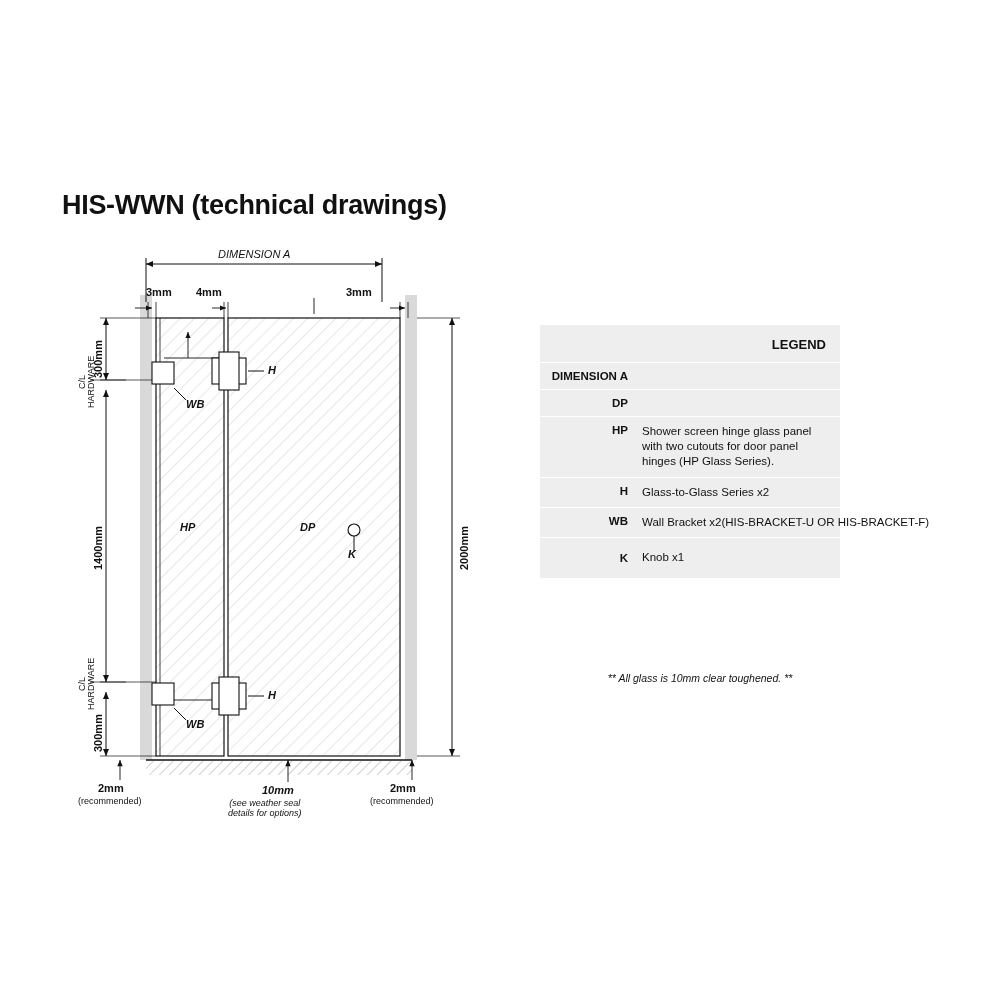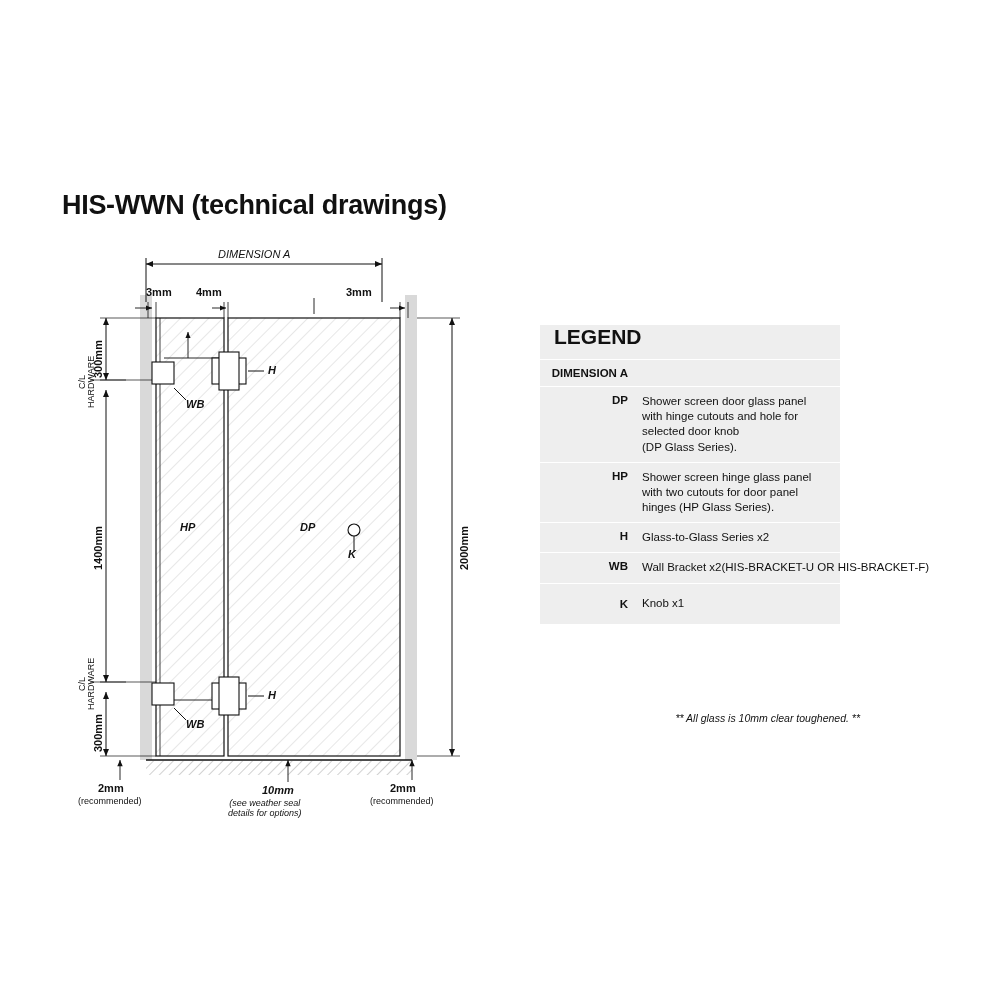--- a/index.html
+++ b/index.html
@@ -47,24 +47,25 @@
   
   #legend {
     position: absolute;
     left: 540px;
     top: 325px;
     width: 300px;
     background: #eeeeee;
     border: none;
   }
   #legend .legend-title {
-    font-size: 21px;
+    font-size: 13px;
     font-weight: bold;
-    padding: 0 14px 10px 14px;
-    color: #111;
+    padding: 12px 14px 10px 14px;
+    color: #111;
+    text-align: right;
   }
   .legend-row {
     display: flex;
     align-items: flex-start;
     border-top: 1px solid #ffffff;
     min-height: 26px;
   }
   .legend-row .key {
     width: 96px;
     flex: 0 0 96px;
@@ -79,23 +80,23 @@
     padding: 7px 6px 7px 6px;
     font-size: 11.5px;
     line-height: 1.32;
     color: #111;
     white-space: pre-line;
   }
   .legend-row.wide .val { white-space: nowrap; }
   #legend-note {
     position: absolute;
     left: 540px;
-    top: 712px;
+    top: 672px;
     width: 320px;
-    text-align: right;
+    text-align: center;
     font-size: 10.5px;
     font-style: italic;
     color: #111;
   }
 </style>
 </head>
 <body>
 
 <div id="page-title">HIS-WWN (technical drawings)</div>
 
@@ -226,24 +227,20 @@
 </div>
 
 <div id="legend">
   <div class="legend-title">LEGEND</div>
 
   <div class="legend-row">
     <div class="key">DIMENSION A</div>
   </div>
   <div class="legend-row">
     <div class="key">DP</div>
-    <div class="val">Shower screen door glass panel
-with hinge cutouts and hole for
-selected door knob
-(DP Glass Series).</div>
   </div>
   <div class="legend-row">
     <div class="key">HP</div>
     <div class="val">Shower screen hinge glass panel
 with two cutouts for door panel
 hinges (HP Glass Series).</div>
   </div>
   <div class="legend-row">
     <div class="key">H</div>
     <div class="val">Glass-to-Glass Series x2</div>

